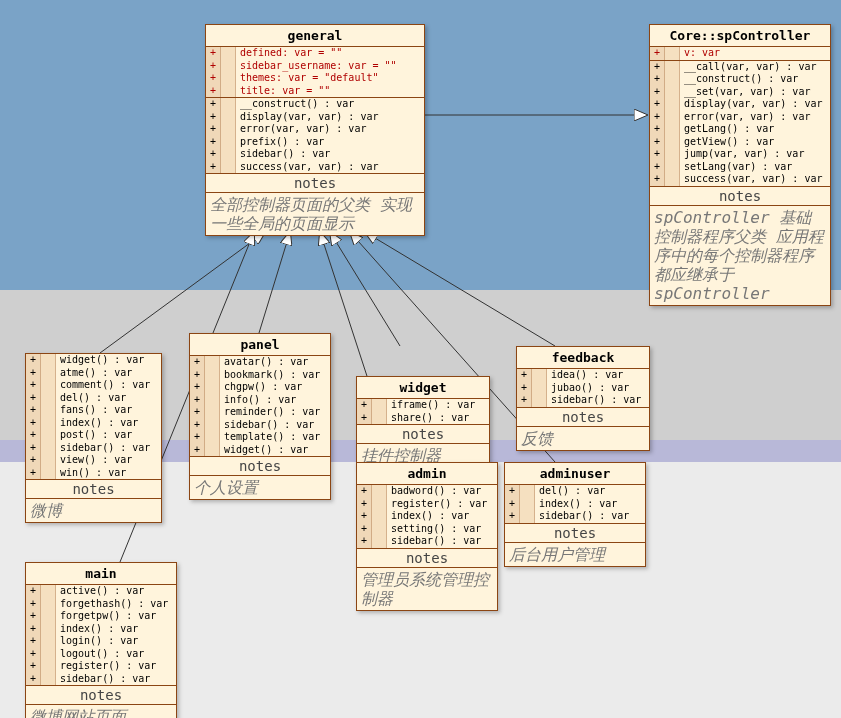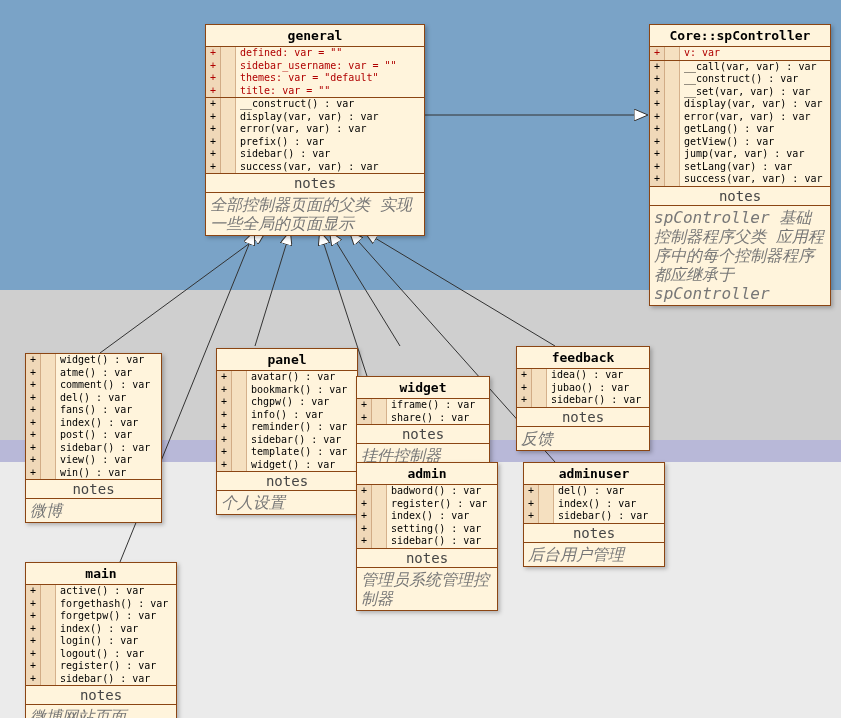--- a/index.html
+++ b/index.html
@@ -291,21 +291,21 @@
       </div>
       <div class="row">
         <div class="vis">+</div>
         <div class="typecol"></div>
         <div class="sig">win() : var</div>
       </div>
     </div>
     <div class="notehead">notes</div>
     <div class="notebody">微博</div>
   </div>
-<div class="box" style="left: 189px; top: 348px; width: 140px; margin-left: 27px;">
+<div class="box" style="left: 189px; top: 333px; width: 140px;">
     <div class="title">panel</div>
     <div class="section">
       <div class="row">
         <div class="vis">+</div>
         <div class="typecol"></div>
         <div class="sig">avatar() : var</div>
       </div>
       <div class="row">
         <div class="vis">+</div>
         <div class="typecol"></div>
@@ -409,21 +409,21 @@
       </div>
       <div class="row">
         <div class="vis">+</div>
         <div class="typecol"></div>
         <div class="sig">sidebar() : var</div>
       </div>
     </div>
     <div class="notehead">notes</div>
     <div class="notebody">管理员系统管理控制器</div>
   </div>
-<div class="box" style="left: 523px; top: 462px; width: 140px;">
+<div class="box" style="left: 504px; top: 462px; width: 140px;">
     <div class="title">adminuser</div>
     <div class="section">
       <div class="row">
         <div class="vis">+</div>
         <div class="typecol"></div>
         <div class="sig">del() : var</div>
       </div>
       <div class="row">
         <div class="vis">+</div>
         <div class="typecol"></div>

